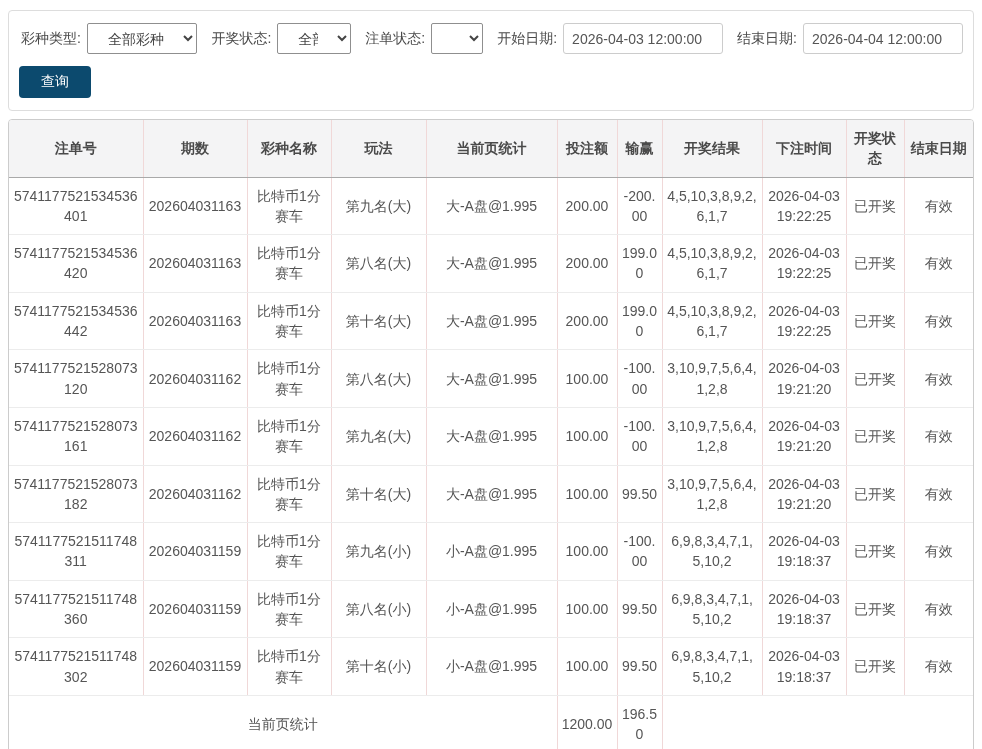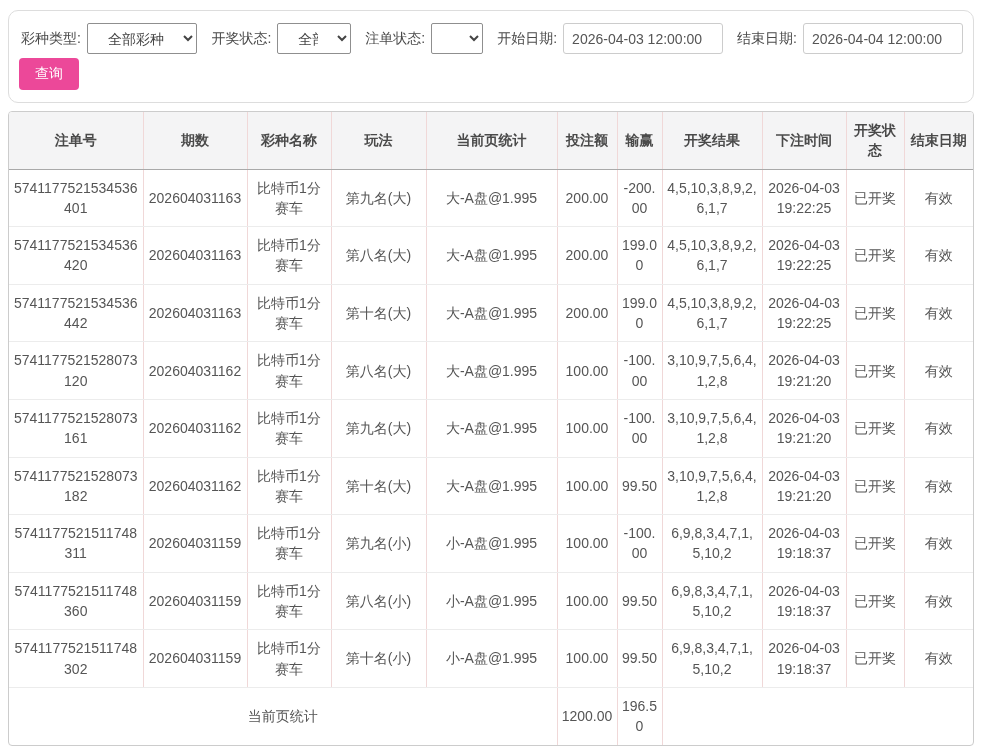--- a/index.html
+++ b/index.html
@@ -6,21 +6,21 @@
   html, body { margin: 0; padding: 0; background: #fff; }
   body {
     width: 982px; height: 749px; overflow: hidden;
     font-family: "Liberation Sans", "DejaVu Sans", sans-serif;
     font-size: 14px; color: #555;
   }
   .page { padding: 10px 8px 0 8px; }
 
   
   .filter-panel {
-    border: 1px solid #ddd; border-radius: 10px;
+    border: 1px solid #ddd; border-radius: 4px;
     padding: 12px 10px 12px 10px; margin-bottom: 8px;
     background: #fff;
   }
   .filter-row {
     display: flex; align-items: center; flex-wrap: nowrap;
   }
   .filter-row .lbl { color: #4a4a4a; margin: 0 6px 0 14px; white-space: nowrap; }
   .filter-row .lbl:first-child { margin-left: 2px; }
   select {
     height: 31px; border: 1px solid #8f8f8f; border-radius: 2px;
@@ -30,23 +30,23 @@
   }
   .sel-lottery { width: 150px; }
   .sel-draw   { width: 74px; }
   .sel-order  { width: 52px; }
   input.date-input {
     height: 31px; width: 160px; border: 1px solid #ccc; border-radius: 3px;
     padding: 8px 8px; font-size: 14px; color: #555;
     font-family: "Liberation Sans", "DejaVu Sans", sans-serif;
   }
   .btn-query {
-    margin-top: 4px; display: inline-block;
-    background: #ec4899; color: #fff; border: none; border-radius: 4px;
-    font-size: 14px; padding: 7px 16px; cursor: pointer;
+    margin-top: 12px; display: inline-block;
+    background: #0c4a6e; color: #fff; border: none; border-radius: 4px;
+    font-size: 14px; padding: 7px 22px; cursor: pointer;
     font-family: "Liberation Sans", "DejaVu Sans", sans-serif;
   }
 
   
   .table-panel {
     border: 1px solid #ccc; border-radius: 4px; overflow: hidden;
     background: #fff;
   }
   table.records {
     width: 100%; border-collapse: collapse; table-layout: fixed;

